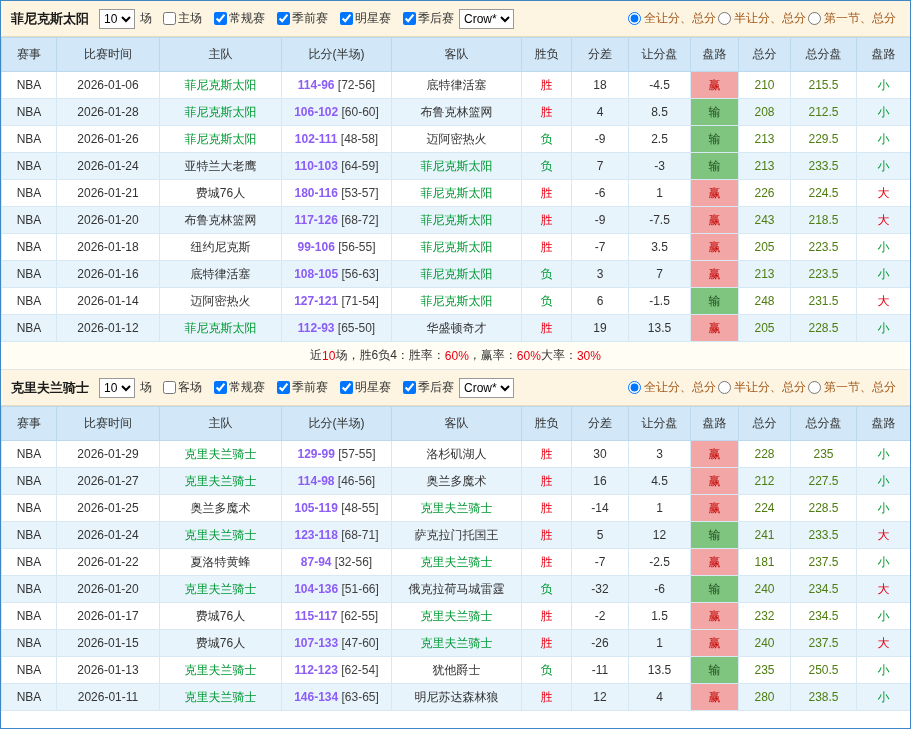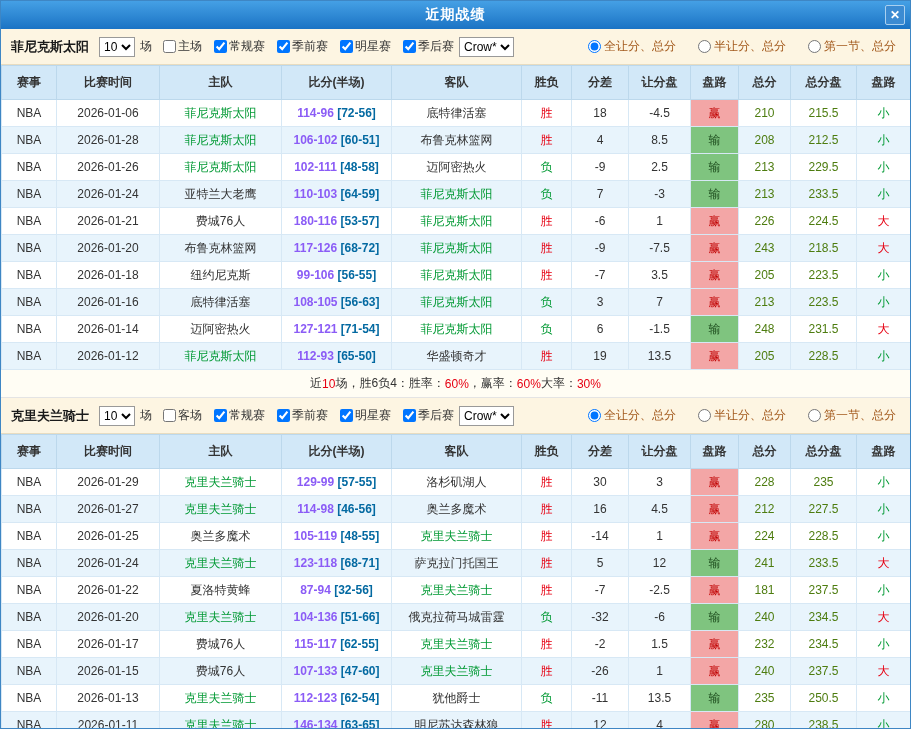--- a/index.html
+++ b/index.html
@@ -25,61 +25,57 @@
   .filterbar {
     flex:0 0 36px; background:#fdf5e2; border-bottom:1px solid #e8dcc0;
     display:flex; align-items:center; padding:0 10px; gap:5px; white-space:nowrap;
   }
   .teamname { font-size:13px; font-weight:bold; color:#1a1a1a; margin-right:5px; }
   select { font-size:12px; height:20px; border:1px solid #999; background:#fff; }
   .flabel { font-size:12px; color:#333; margin-right:6px; }
   .chkgroup { display:inline-flex; align-items:center; gap:12px; }
   .chk { display:inline-flex; align-items:center; font-size:12px; color:#333; cursor:pointer; }
   .chk input { width:13px; height:13px; margin:0 2px 0 0; }
-  .radiogroup { margin-left:auto; display:inline-flex; align-items:center; gap:22px; padding-right:4px; }
+  .radiogroup { margin-left:auto; display:inline-flex; align-items:center; gap:2px; padding-right:4px; }
   .radio { display:inline-flex; align-items:center; font-size:12px; color:#a2591c; cursor:pointer; }
   .radio input { width:13px; height:13px; margin:0 3px 0 0; }
   
   table.gtable { width:100%; border-collapse:collapse; table-layout:fixed; flex:0 0 auto; }
   .c0{width:55px}.c1{width:103px}.c2{width:122px}.c3{width:110px}.c4{width:130px}.c5{width:50px}
   .c6{width:57px}.c7{width:62px}.c8{width:48px}.c9{width:52px}.c10{width:66px}.c11{width:54px}
   thead th {
     height:34px; background:#d2e8f8; border:1px solid #bcd8ec;
-    font-size:12px; font-weight:bold; color:#333; text-align:center;
+    font-size:12px; font-weight:normal; color:#333; text-align:center;
   }
   tbody td {
     height:27px; border:1px solid #d7e8f5; font-size:12px; color:#333;
     text-align:center; overflow:hidden; white-space:nowrap;
   }
   tbody tr:nth-child(even) { background:#e8f4fc; }
   .team-focus { color:#009933; }
   .score-main { font-weight:bold; color:#8b5cf6; }
-  .score-half { color:#0369a1;font-weight:bold; }
+  .score-half { color:#404040; }
   .t-red { color:#e60012; }
   .t-green { color:#009933; }
   .t-blue { color:#4d7c0f; }
   .cell-win  { background:#f3a6a6; color:#c00000; }
   .cell-lose { background:#7fc47f; color:#205020; }
   
   .summary {
     flex:0 0 28px; display:flex; align-items:center; justify-content:center;
     font-size:12px; background:#fffdf4; border-bottom:1px solid #e4e4e4; gap:0;
   }
   .seg-red { color:#e60012; }
   .seg-dark { color:#333; }
 </style>
 </head>
 <body>
 
 <div class="window">
 
-  <div class="titlebar">
-    <span class="title">近期战绩</span>
-    <button class="close-btn">✕</button>
-  </div>
 
   <div class="filterbar">
     <span class="teamname">菲尼克斯太阳</span>
     <select><option>10</option></select>
     <span class="flabel">场</span>
     <span class="chkgroup">
         <label class="chk">
           <input type="checkbox" style="">
           <span>主场</span>
         </label>
@@ -160,21 +156,21 @@
           <td>-4.5</td>
           <td class="cell-win">赢</td>
           <td class="t-blue">210</td>
           <td class="t-blue">215.5</td>
           <td class="t-green">小</td>
         </tr>
         <tr>
           <td>NBA</td>
           <td>2026-01-28</td>
           <td class="team-focus">菲尼克斯太阳</td>
-          <td><span class="score-main">106-102</span><span class="score-half"> [60-51]</span></td>
+          <td><span class="score-main">106-102</span><span class="score-half"> [60-60]</span></td>
           <td>布鲁克林篮网</td>
           <td class="t-red">胜</td>
           <td>4</td>
           <td>8.5</td>
           <td class="cell-lose">输</td>
           <td class="t-blue">208</td>
           <td class="t-blue">212.5</td>
           <td class="t-green">小</td>
         </tr>
         <tr>

